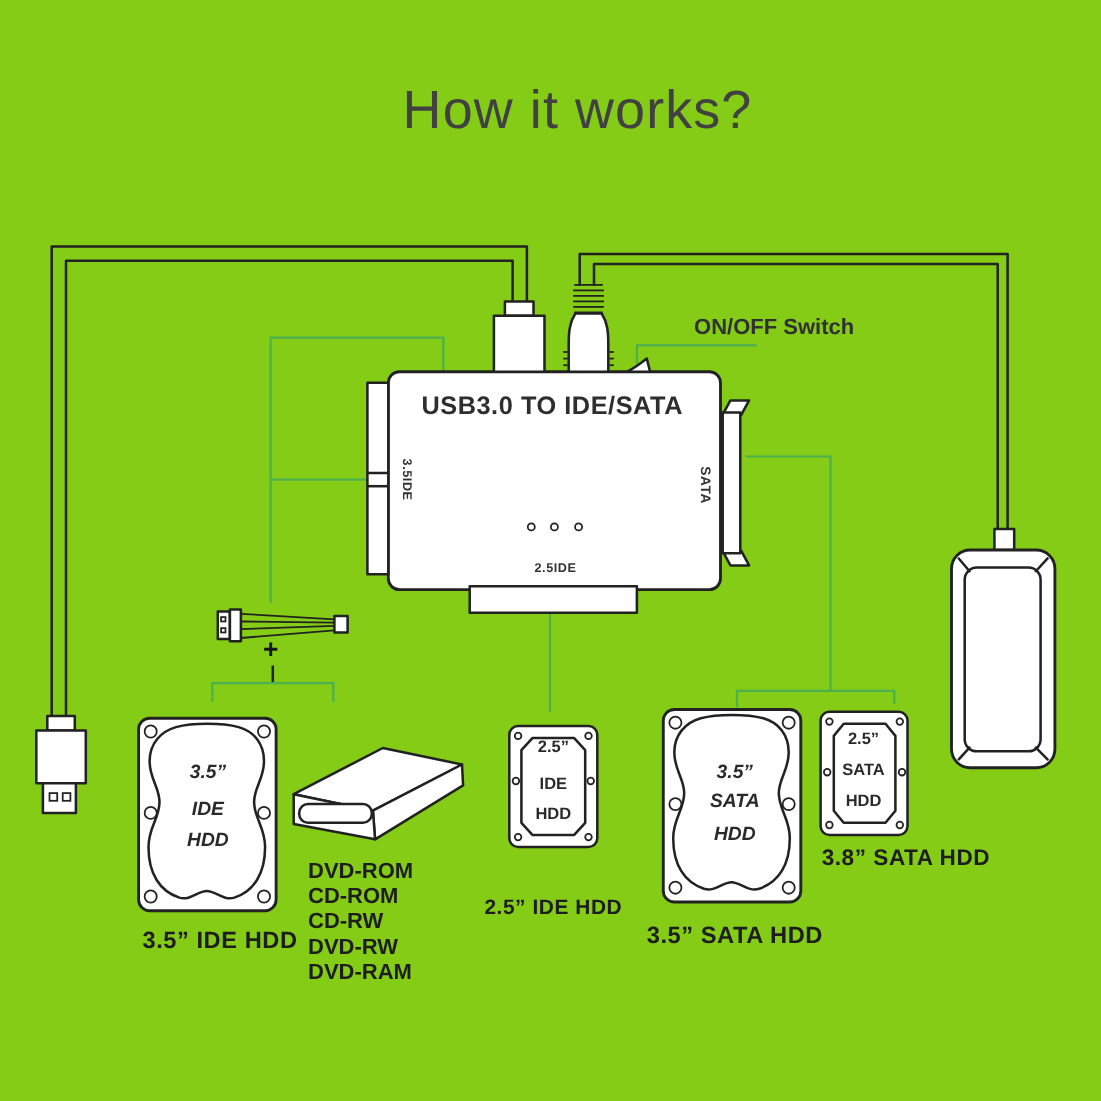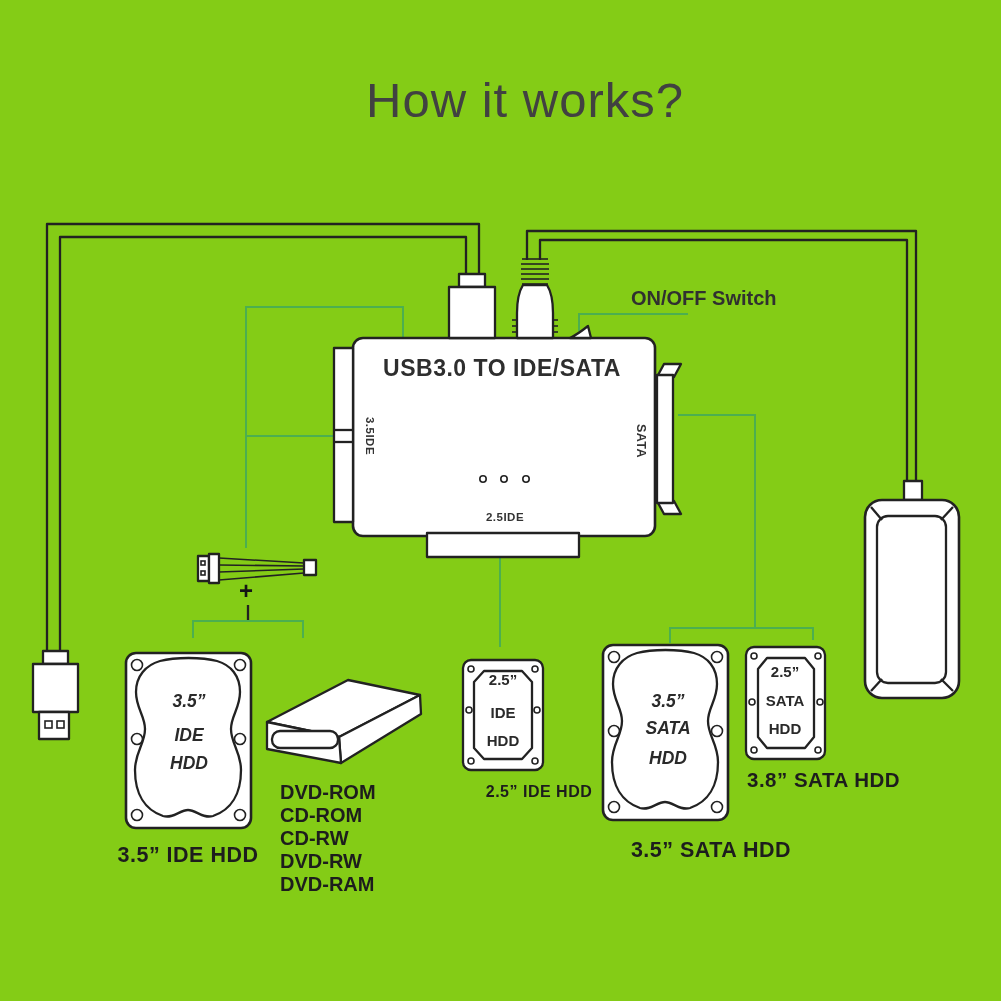--- a/index.html
+++ b/index.html
@@ -205,36 +205,36 @@
 
   <div class="t portlbl rot" style="left:369px;top:436px;">3.5IDE</div>
   <div class="t portlbl2 rot" style="left:641px;top:441px;">SATA</div>
   <div class="t portlbl c" style="left:505px;top:512px;">2.5IDE</div>
 
   <div class="t plus c" style="left:246px;top:579px;">+</div>
 
   <div class="t facelbl c" style="left:189px;top:693px;">3.5”</div>
   <div class="t facelbl c" style="left:189px;top:727px;">IDE</div>
   <div class="t facelbl c" style="left:189px;top:755px;">HDD</div>
-  <div class="t biglbl c" style="left:188px;top:845px;">3.5”  IDE HDD</div>
+  <div class="t biglbl c" style="left:200px;top:845px;">3.5”  IDE HDD</div>
 
   <div class="t optlbl" style="left:280px;top:782px;">DVD-ROM</div>
   <div class="t optlbl" style="left:280px;top:805px;">CD-ROM</div>
   <div class="t optlbl" style="left:280px;top:828px;">CD-RW</div>
   <div class="t optlbl" style="left:280px;top:851px;">DVD-RW</div>
   <div class="t optlbl" style="left:280px;top:874px;">DVD-RAM</div>
 
   <div class="t facelbl2 c" style="left:503px;top:672px;">2.5”</div>
   <div class="t facelbl2 c" style="left:503px;top:705px;">IDE</div>
   <div class="t facelbl2 c" style="left:503px;top:733px;">HDD</div>
-  <div class="t biglbl c" style="left:503px;top:784px;font-size:16px;margin-left:36px;">2.5”  IDE HDD</div>
+  <div class="t biglbl c" style="left:503px;top:816px;font-size:19px;">2.5”  IDE HDD</div>
 
   <div class="t facelbl c" style="left:668px;top:693px;">3.5”</div>
   <div class="t facelbl c" style="left:668px;top:720px;">SATA</div>
   <div class="t facelbl c" style="left:668px;top:750px;">HDD</div>
-  <div class="t biglbl c" style="left:668px;top:840px;margin-left:43px;">3.5”  SATA HDD</div>
+  <div class="t biglbl c" style="left:668px;top:840px;">3.5”  SATA HDD</div>
 
   <div class="t facelbl2 c" style="left:785px;top:664px;">2.5”</div>
   <div class="t facelbl2 c" style="left:785px;top:693px;">SATA</div>
   <div class="t facelbl2 c" style="left:785px;top:721px;">HDD</div>
   <div class="t biglbl" style="left:747px;top:770px;font-size:20.5px;">3.8”  SATA HDD</div>
 
 </div>
 
 </body></html>

